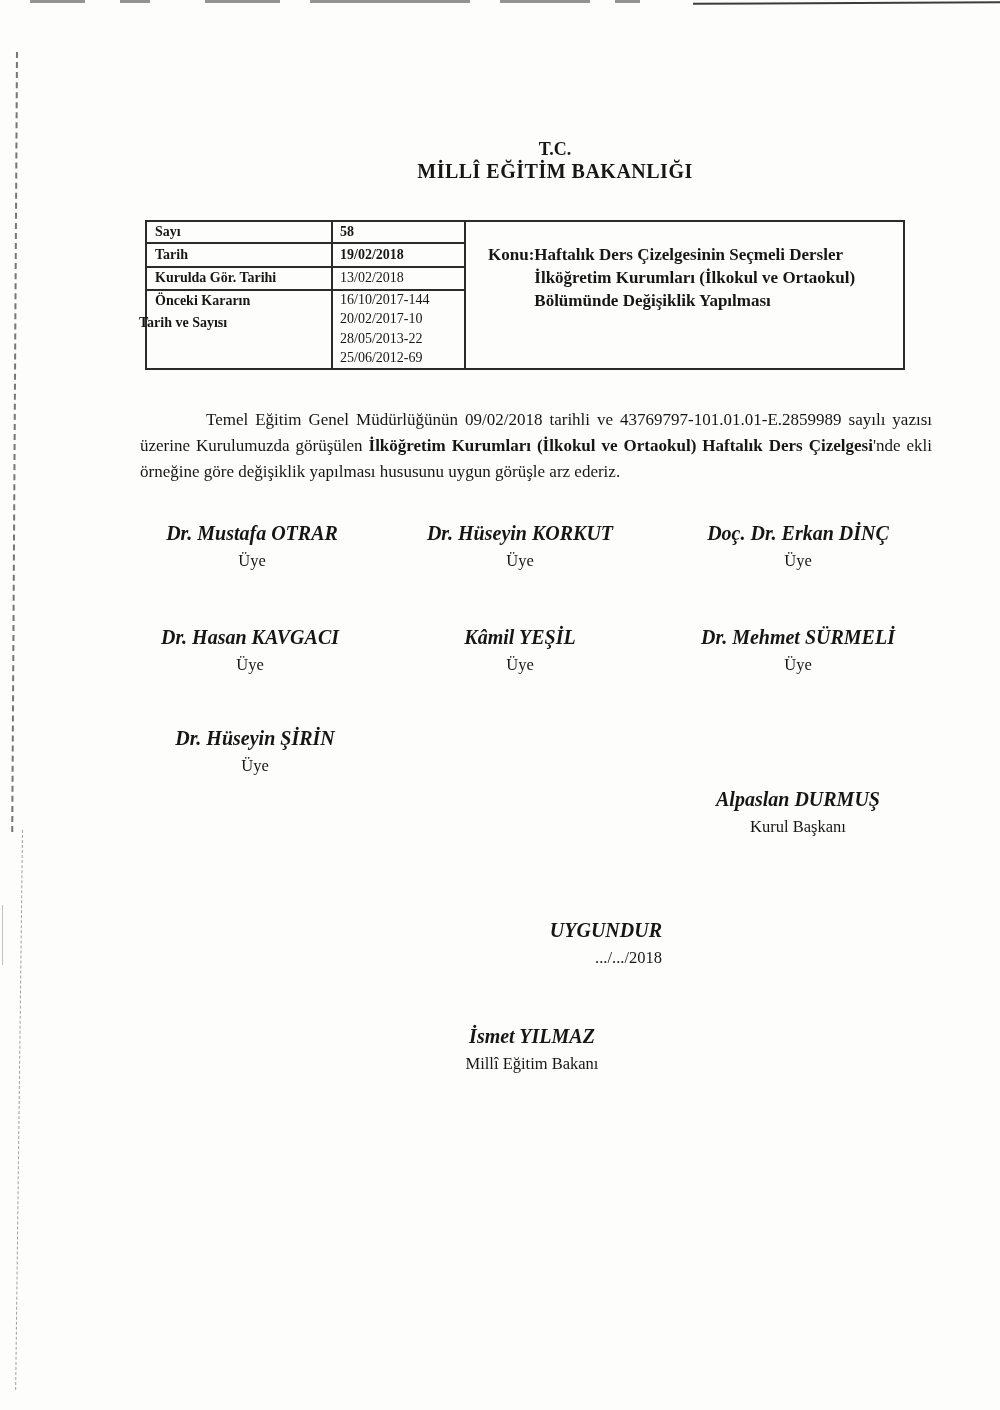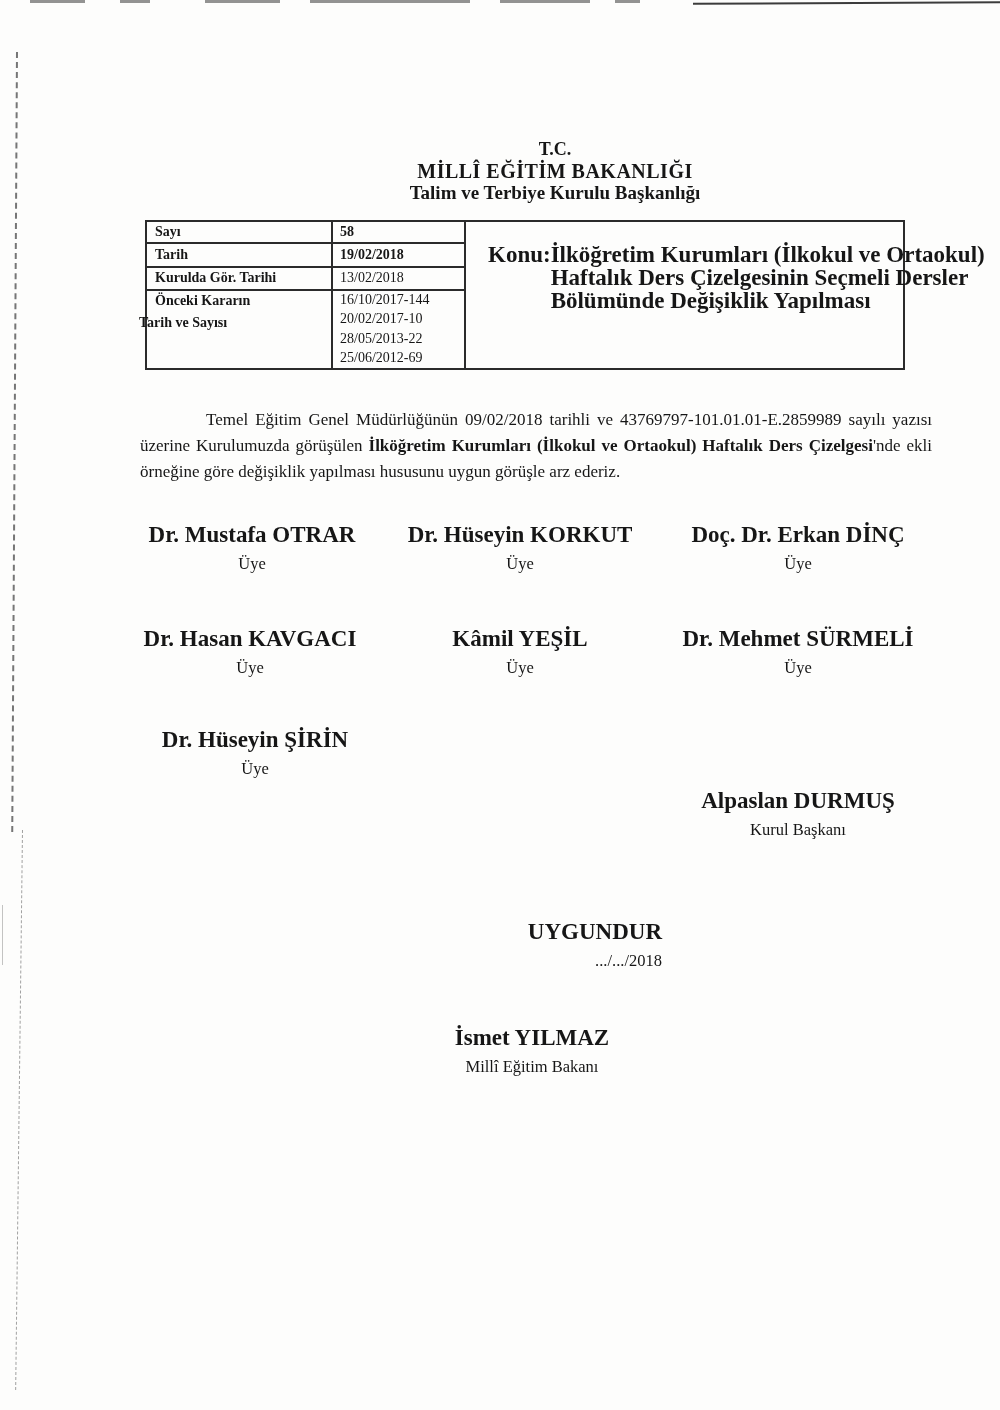--- a/index.html
+++ b/index.html
@@ -33,31 +33,31 @@
   .header{position:absolute;left:140px;top:138px;width:830px;text-align:center;line-height:22px;font-family:Liberation Serif, serif;}
   .header .l1{font-size:18px;font-weight:bold;}
   .header .l2{font-size:20px;font-weight:bold;letter-spacing:.5px;}
   .header .l3{font-size:19px;font-weight:bold;}
 
   
   .tline{position:absolute;background:#2b2b2b;}
   .cell{position:absolute;font-size:14px;white-space:nowrap;}
 
   
-  .konu{position:absolute;left:488px;top:243px;width:420px;display:flex;font-size:23px;font-weight:bold;line-height:23px;}
+  .konu{position:absolute;left:488px;top:243px;width:420px;display:flex;font-size:17px;font-weight:bold;line-height:23px;}
   .konu .klabel{flex:0 0 46px;}
   .konu .klines div{white-space:nowrap;}
 
   
   .bodytext{position:absolute;left:140px;top:390px;width:792px;
     font-size:17px;line-height:26px;text-align:justify;text-indent:66px;}
 
   
   .sig{position:absolute;width:260px;text-align:center;}
-  .sig .name{font-size:23px;font-weight:bold;white-space:nowrap;}
+  .sig .name{font-size:20px;font-weight:bold;white-space:nowrap;font-style:italic;}
   .sig .title{font-size:16.5px;margin-top:6px;}
 </style>
 </head>
 <body>
 
 <div class="page">
 
   <div class="edge-line-top"></div>
   <div class="edge-line-bottom"></div>
   <div class="edge-mark"></div>
@@ -65,21 +65,20 @@
   <div class="topdash td1"></div>
   <div class="topdash td2"></div>
   <div class="topdash td3"></div>
   <div class="topdash td4"></div>
   <div class="topdash td5"></div>
   <div class="topdash td6"></div>
 
   <div class="header">
     <div class="l1">T.C.</div>
     <div class="l2">MİLLÎ EĞİTİM BAKANLIĞI</div>
-    <div class="l3">Talim ve Terbiye Kurulu Başkanlığı</div>
   </div>
 
   <div>
     <div class="tline" style="left:145px;top:220px;width:760px;height:2px;"></div>
     <div class="tline" style="left:145px;top:368px;width:760px;height:2px;"></div>
     <div class="tline" style="left:145px;top:220px;width:2px;height:150px;"></div>
     <div class="tline" style="left:903px;top:220px;width:2px;height:150px;"></div>
     <div class="tline" style="left:331px;top:220px;width:2px;height:150px;"></div>
     <div class="tline" style="left:464px;top:220px;width:2px;height:150px;"></div>
     <div class="tline" style="left:145px;top:242px;width:320px;height:2px;"></div>
@@ -97,22 +96,22 @@
     <div class="cell" style="left:340px;top:270px;">13/02/2018</div>
     <div class="cell" style="left:340px;top:292px;">16/10/2017-144</div>
     <div class="cell" style="left:340px;top:311px;">20/02/2017-10</div>
     <div class="cell" style="left:340px;top:331px;">28/05/2013-22</div>
     <div class="cell" style="left:340px;top:350px;">25/06/2012-69</div>
   </div>
 
   <div class="konu">
     <span class="klabel">Konu:</span>
     <div class="klines">
+      <div>Haftalık Ders Çizelgesinin Seçmeli Dersler</div>
       <div>İlköğretim Kurumları (İlkokul ve Ortaokul)</div>
-      <div>Haftalık Ders Çizelgesinin Seçmeli Dersler</div>
       <div>Bölümünde Değişiklik Yapılması</div>
     </div>
   </div>
 
   <p class="bodytext"><span>Temel Eğitim Genel Müdürlüğünün 09/02/2018 tarihli ve 43769797-101.01.01-E.2859989 sayılı yazısı üzerine Kurulumuzda görüşülen </span><span class="b">İlköğretim Kurumları (İlkokul ve Ortaokul) Haftalık Ders Çizelgesi</span><span>'nde ekli örneğine göre değişiklik yapılması hususunu uygun görüşle arz ederiz.</span></p>
 
   <div class="sig" style="left:122px;top:522px;">
     <div class="name">Dr. Mustafa OTRAR</div>
     <div class="title">Üye</div>
   </div>

